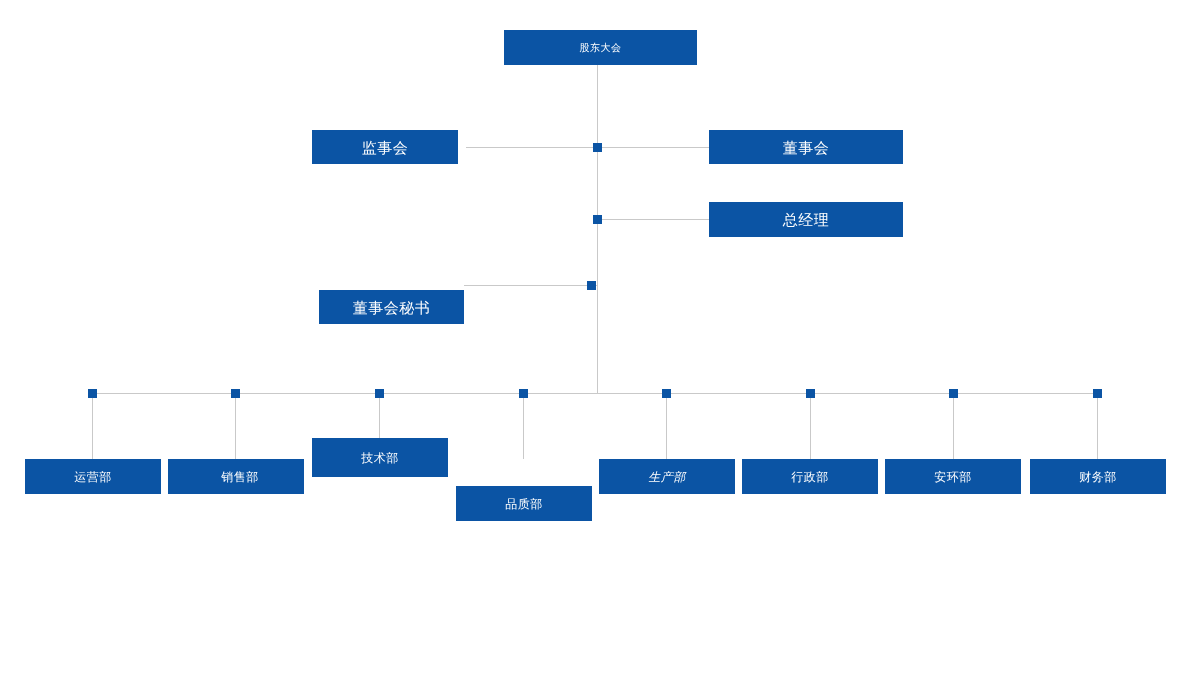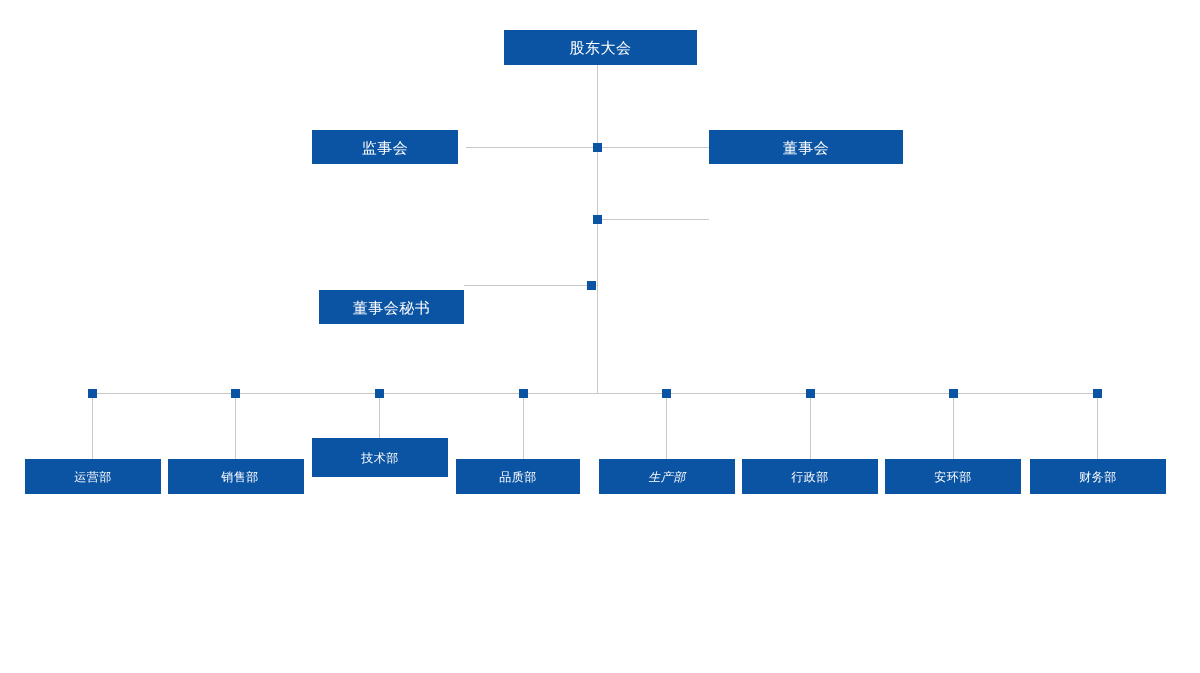--- a/index.html
+++ b/index.html
@@ -24,21 +24,21 @@
     display: flex;
     align-items: center;
     justify-content: center;
     font-size: 15px;
     line-height: 1;
     letter-spacing: 0.5px;
     box-sizing: border-box;
     white-space: nowrap;
     z-index: 3;
   }
-  .org-box.level-1 { font-size: 15px; }
+  .org-box.level-1 { font-size: 10px; }
   .org-box.level-2 { font-size: 15px; }
   .org-box.level-3 { font-size: 15px; }
   .org-box.level-4 { font-size: 15px; margin-top: 24px; }
   .org-box.dept    { font-size: 12px; }
 
   .conn-line {
     position: absolute;
     background: #c9c9c9;
     z-index: 1;
   }
@@ -86,30 +86,31 @@
   <div class="conn-node" style="left:806px;  top:389px;"></div>
   <div class="conn-node" style="left:949px;  top:389px;"></div>
   <div class="conn-node" style="left:1093px; top:389px;"></div>
 
   <div class="org-box level-1" style="left:504px; top:30px; width:193px; height:35px;">股东大会</div>
 
   <div class="org-box level-2" style="left:312px; top:130px; width:146px; height:34px;">监事会</div>
 
   <div class="org-box level-2" style="left:709px; top:130px; width:194px; height:34px;">董事会</div>
 
+  <div class="org-box level-3" style="left:709px; top:202px; width:194px; height:35px;">总经理</div>
 
   <div class="org-box level-4" style="left:319px; top:266px; width:145px; height:34px;">董事会秘书</div>
 
   <div class="org-box dept" style="left:25px; top:459px; width:136px; height:35px;">运营部</div>
 
   <div class="org-box dept" style="left:168px; top:459px; width:136px; height:35px;padding-left:8px;">销售部</div>
 
   <div class="org-box dept" style="left:312px; top:438px; width:136px; height:39px;">技术部</div>
 
-  <div class="org-box dept" style="left:456px; top:459px; width:124px; height:35px;">品质部</div>
+  <div class="org-box dept" style="left:456px; top:486px; width:136px; height:35px;">品质部</div>
 
   <div class="org-box dept" style="left:599px; top:459px; width:136px; height:35px;font-style:italic;">生产部</div>
 
   <div class="org-box dept" style="left:742px; top:459px; width:136px; height:35px;">行政部</div>
 
   <div class="org-box dept" style="left:885px; top:459px; width:136px; height:35px;">安环部</div>
 
   <div class="org-box dept" style="left:1030px; top:459px; width:136px; height:35px;">财务部</div>
 
 </div>

